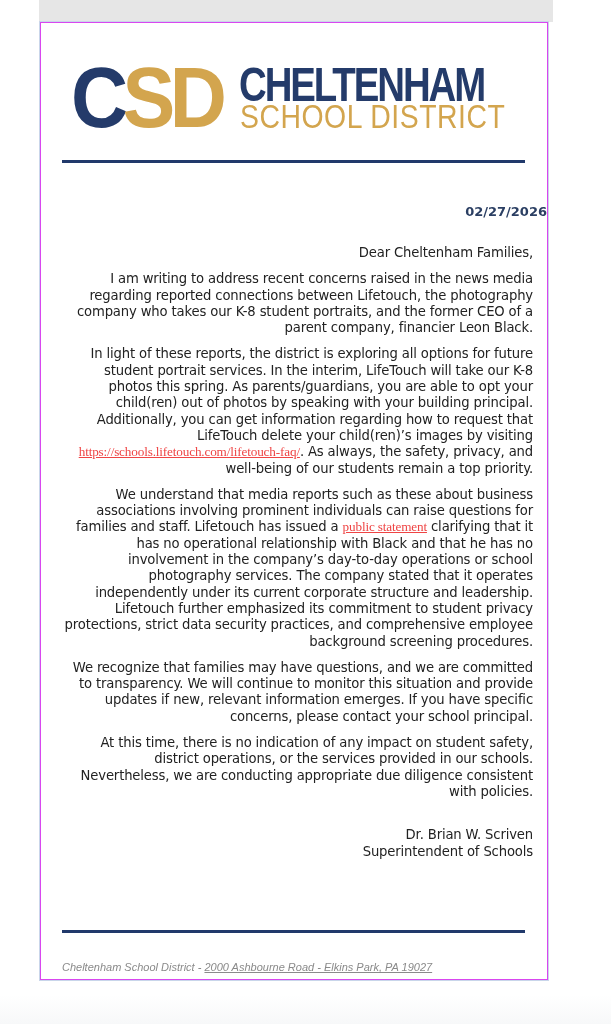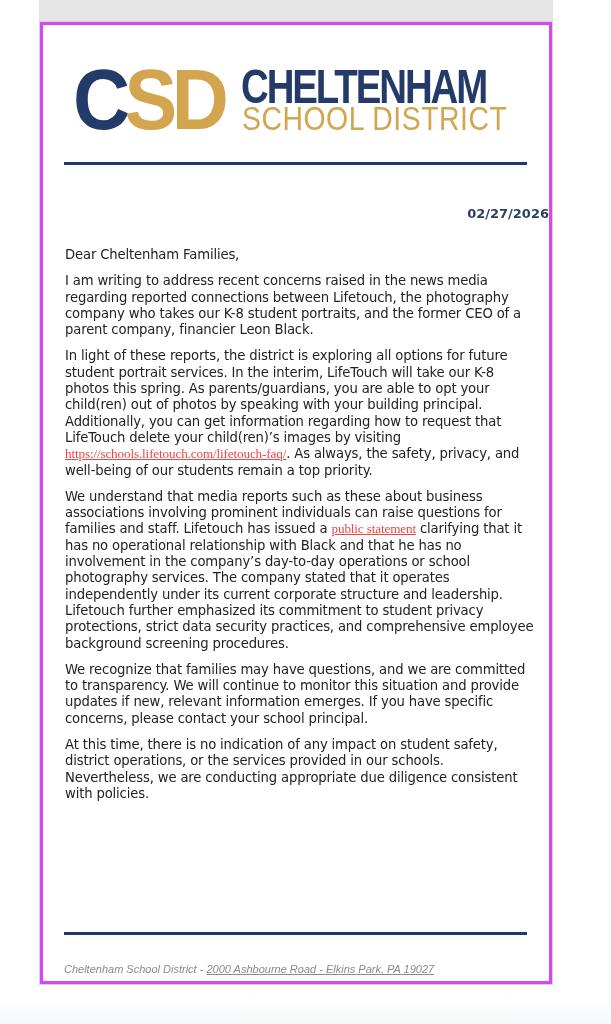--- a/index.html
+++ b/index.html
@@ -21,21 +21,21 @@
       width: 514px;
       height: 22px;
       background: #e6e6e6;
     }
     .frame {
       position: absolute;
       left: 40px;
       top: 22px;
       width: 506px;
       height: 956px;
-      border: 3px solid #d946ef;
+      border: 1px solid #d946ef;
       box-shadow: 0 0 0 1px #c9d6ea;
       background: #ffffff;
     }
     .logo {
       position: absolute;
       left: 30px;
       top: 41px;
       height: 66px;
       width: 450px;
     }
@@ -102,20 +102,21 @@
       left: 22px;
       top: 222px;
       width: 470px;
       font-size: 13.2px;
       line-height: 16.3px;
       color: #222222;
       letter-spacing: -0.15px;
     }
     .body-text p {
       margin: 0 0 10px 0;
+      text-align: right;
     }
     .body-text a {
       color: #ef4444;
       text-decoration: underline;
       font-family: Liberation Serif, serif;
     }
     .closing {
       margin-top: 0;
     }
     .sig-block {
@@ -169,20 +170,21 @@
 
     <p><span>In light of these reports, the district is exploring all options for future student portrait services. In the interim, LifeTouch will take our K-8 photos this spring. As parents/guardians, you are able to opt your child(ren) out of photos by speaking with your building principal. Additionally, you can get information regarding how to request that LifeTouch delete your child(ren)’s images by visiting </span><a>https://schools.lifetouch.com/lifetouch-faq/</a><span>. As always, the safety, privacy, and well-being of our students remain a top priority.</span></p>
 
     <p><span>We understand that media reports such as these about business associations involving prominent individuals can raise questions for families and staff. Lifetouch has issued a </span><a>public statement</a><span> clarifying that it has no operational relationship with Black and that he has no involvement in the company’s day-to-day operations or school photography services. The company stated that it operates independently under its current corporate structure and leadership. Lifetouch further emphasized its commitment to student privacy protections, strict data security practices, and comprehensive employee background screening procedures.</span></p>
 
     <p>We recognize that families may have questions, and we are committed to transparency. We will continue to monitor this situation and provide updates if new, relevant information emerges. If you have specific concerns, please contact your school principal.</p>
 
     <p>At this time, there is no indication of any impact on student safety, district operations, or the services provided in our schools. Nevertheless, we are conducting appropriate due diligence consistent with policies.</p>
 
 
+    <p class="sig-block"><span>Dr. Brian W. Scriven</span><br><span>Superintendent of Schools</span></p>
   </div>
 
   <div class="rule rule-bottom"></div>
 
   <div class="footer"><span>Cheltenham School District - </span><a>2000 Ashbourne Road - Elkins Park, PA  19027</a></div>
 </div>
 
 <div class="bottom-fade"></div>
 
 </body></html>

